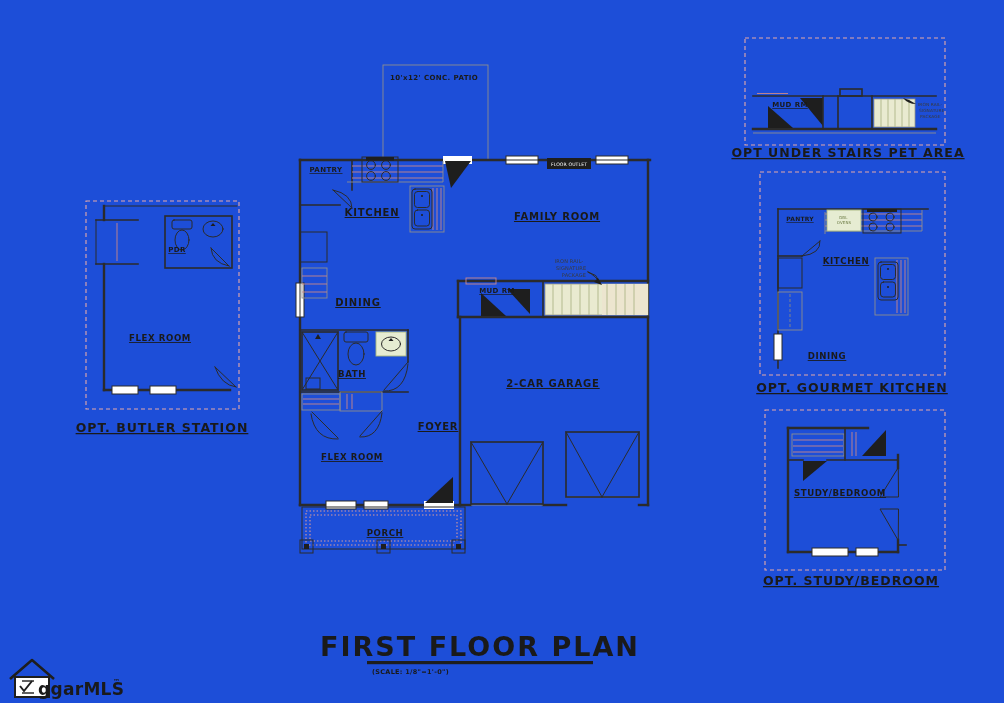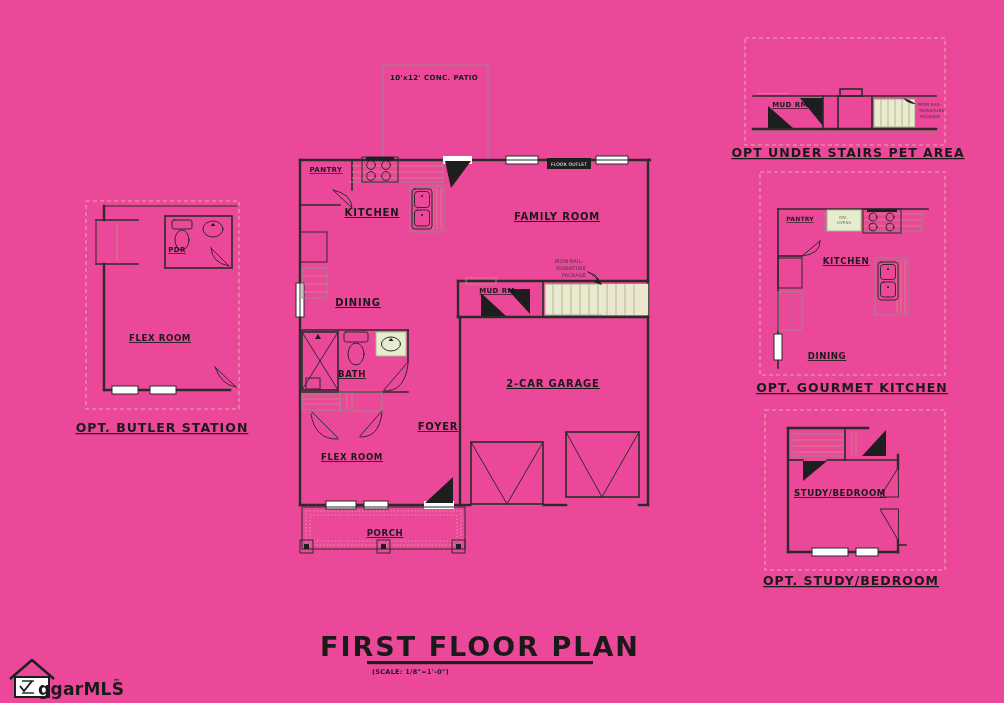--- a/index.html
+++ b/index.html
@@ -1,16 +1,16 @@
 <!DOCTYPE html>
 <html><head>
 <meta charset="utf-8">
 <style>
   html,body{margin:0;padding:0;background:#ffffff;}
-  .page{position:relative;width:1004px;height:703px;background:#ec4899;overflow:hidden;
+  .page{position:relative;width:1004px;height:703px;background:#1d4ed8;overflow:hidden;
         font-family:"DejaVu Sans",sans-serif;}
   svg{display:block}
   
   .w2{stroke:#2b2b2b;stroke-width:2.4;fill:none;stroke-linecap:square}
   .w15{stroke:#2b2b2b;stroke-width:1.6;fill:none;stroke-linecap:square}
   .w1{stroke:#2b2b2b;stroke-width:1;fill:none;stroke-linecap:square}
   .wg{stroke:#8f8f8f;stroke-width:0.9;fill:none}
   .pink{stroke:#cc8888;stroke-width:0.9;fill:none}
   .pinkdot{stroke:#d89c9c;stroke-width:1.1;fill:none;stroke-dasharray:1.5 2}
   .dashbox{stroke:#e5a8a8;stroke-width:1.1;fill:none;stroke-dasharray:4 3}

